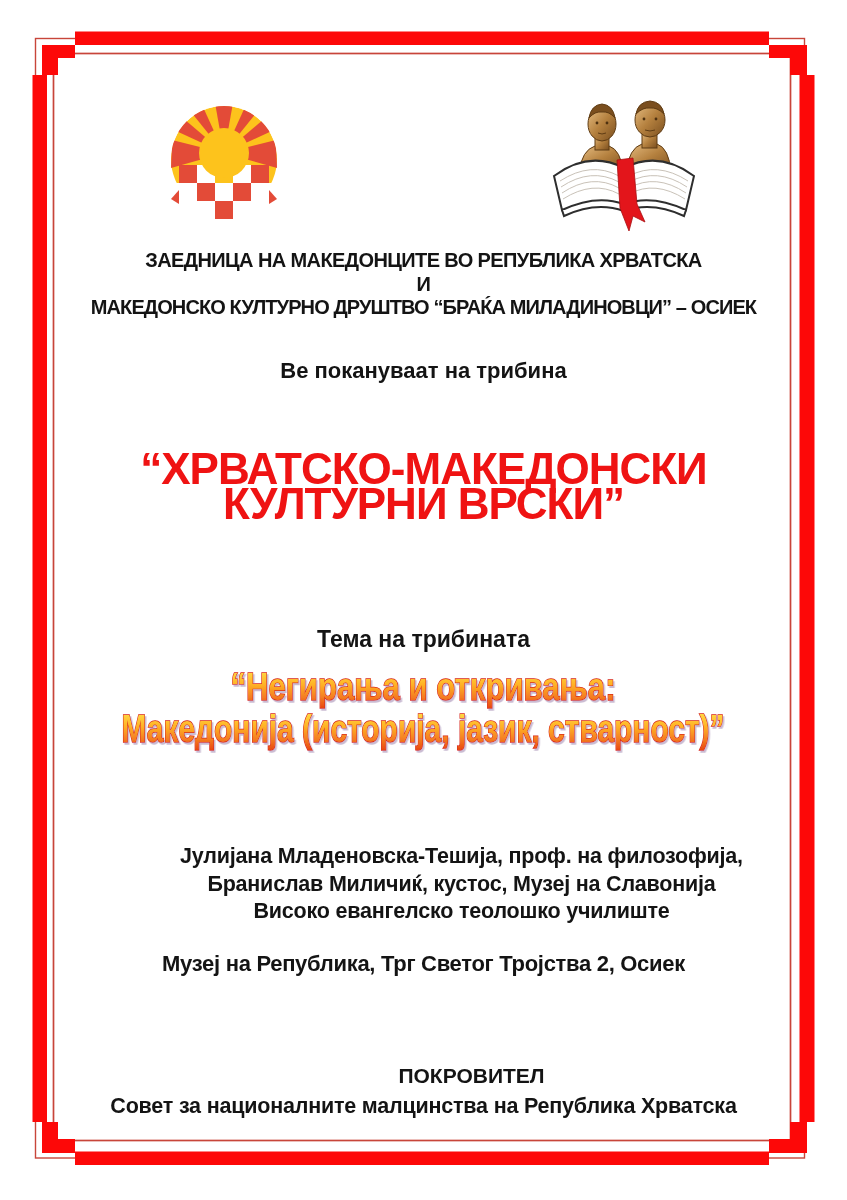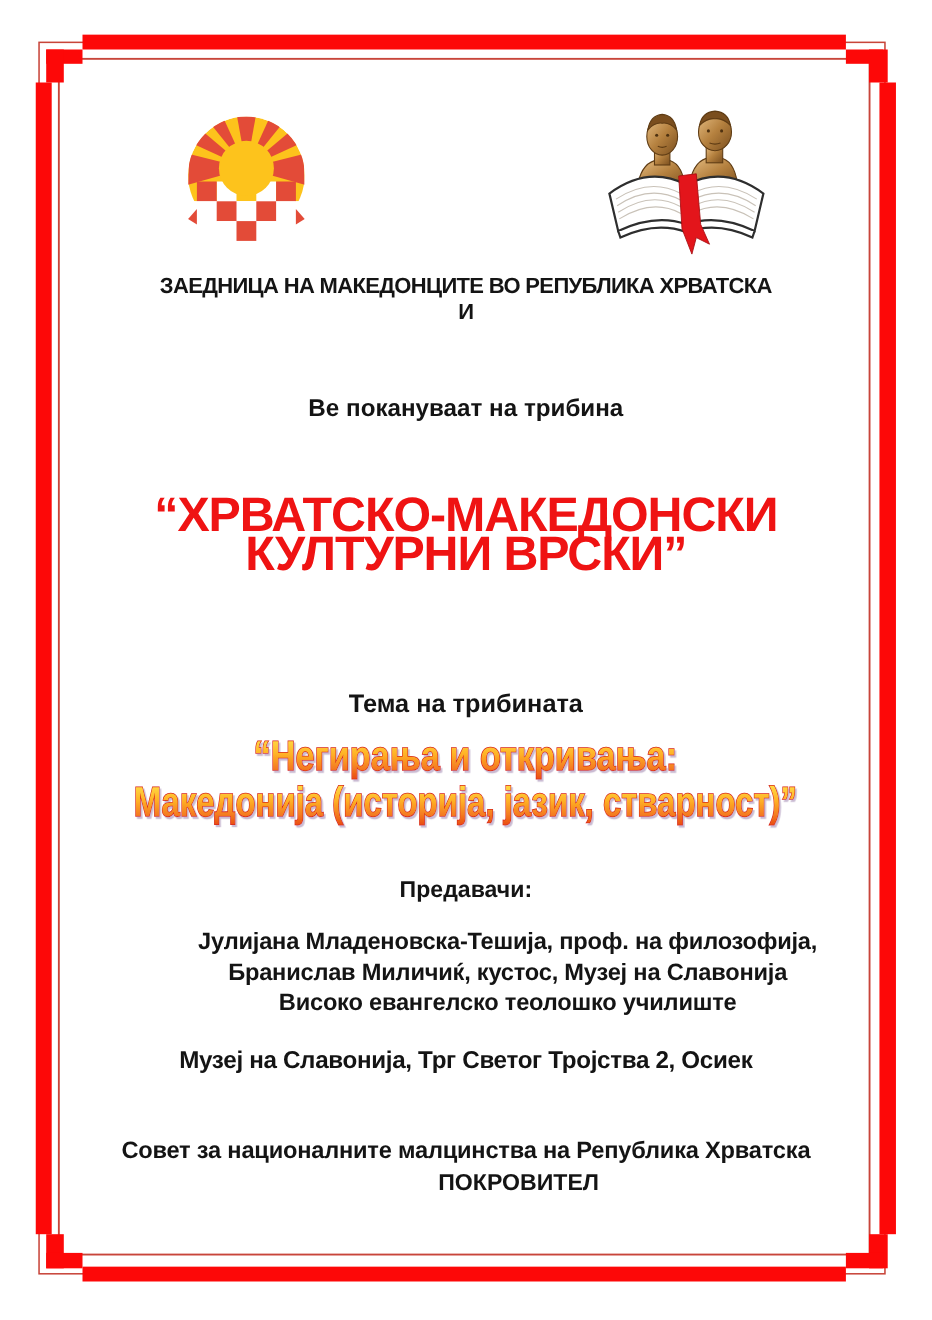--- a/index.html
+++ b/index.html
@@ -124,20 +124,21 @@
           <path d="M80,96 Q107,81 137,101"></path>
           <path d="M80,102 Q106,88 136,107"></path>
         </g>
         <path d="M68,68 L84,66 L88,112 L96,130 L84,124 L80,139 L71,116 Z" fill="#E3151B" stroke="#A80F12" stroke-width="0.8"></path>
       </g>
     </svg>
   </div>
 
   <div class="row org" style="top:249px;">ЗАЕДНИЦА НА МАКЕДОНЦИТЕ ВО РЕПУБЛИКА ХРВАТСКА</div>
   <div class="row org" style="top:273px;">И</div>
+  <div class="row org" style="top:296px;letter-spacing:-0.9px;">МАКЕДОНСКО КУЛТУРНО ДРУШТВО “БРАЌА МИЛАДИНОВЦИ” – ОСИЕК</div>
 
   <div class="row bigtitle" style="top:444px;">“ХРВАТСКО-МАКЕДОНСКИ</div>
 
   <div class="row invite" style="top:358px;">Ве покануваат на трибина</div>
   <div class="row bigtitle" style="top:479px;">КУЛТУРНИ ВРСКИ”</div>
 
   <div class="row topiclabel" style="top:602px;margin-top:24px;">Тема на трибината</div>
 
   <svg class="wordart" width="847" height="105" viewBox="0 0 847 105">
     <defs>
@@ -148,27 +149,26 @@
         <stop offset="1" stop-color="#E8470F"></stop>
       </linearGradient>
       <filter id="wash" x="-10%" y="-10%" width="120%" height="130%">
         <feDropShadow dx="1.5" dy="2" stdDeviation="0.4" flood-color="#C4B4CE" flood-opacity="0.9"></feDropShadow>
       </filter>
     </defs>
     <text class="wa-text" x="423" y="44" text-anchor="middle" textLength="385" lengthAdjust="spacingAndGlyphs" fill="url(#wa)" filter="url(#wash)">“Негирања и откривања:</text>
     <text class="wa-text" x="423" y="86" text-anchor="middle" textLength="603" lengthAdjust="spacingAndGlyphs" fill="url(#wa)" filter="url(#wash)">Македонија (историја, јазик, стварност)”</text>
   </svg>
 
-  <div class="row small" style="top:797px;">Предавачи:</div>
   <div class="row body22 lines" style="top:843px;">
     <div>Јулијана Младеновска-Тешија, проф. на филозофија,</div>
     <div>Бранислав Миличиќ, кустос, Музеј на Славонија</div>
     <div>Високо евангелско теолошко училиште</div>
   </div>
 
   <div class="row eventlines" style="top:950px;">
-    <div>Музеј на Славонија, Трг Светог Тројства 2, Осиек</div>
+    <div>Музеј на Република, Трг Светог Тројства 2, Осиек</div>
   </div>
 
   <div class="row small" style="top:1064px;margin-left:48px;">ПОКРОВИТЕЛ</div>
-  <div class="row body22" style="top:1034px;">Совет за националните малцинства на Република Хрватска</div>
+  <div class="row body22" style="top:1094px;">Совет за националните малцинства на Република Хрватска</div>
 
 </div>
 
 </body></html>

